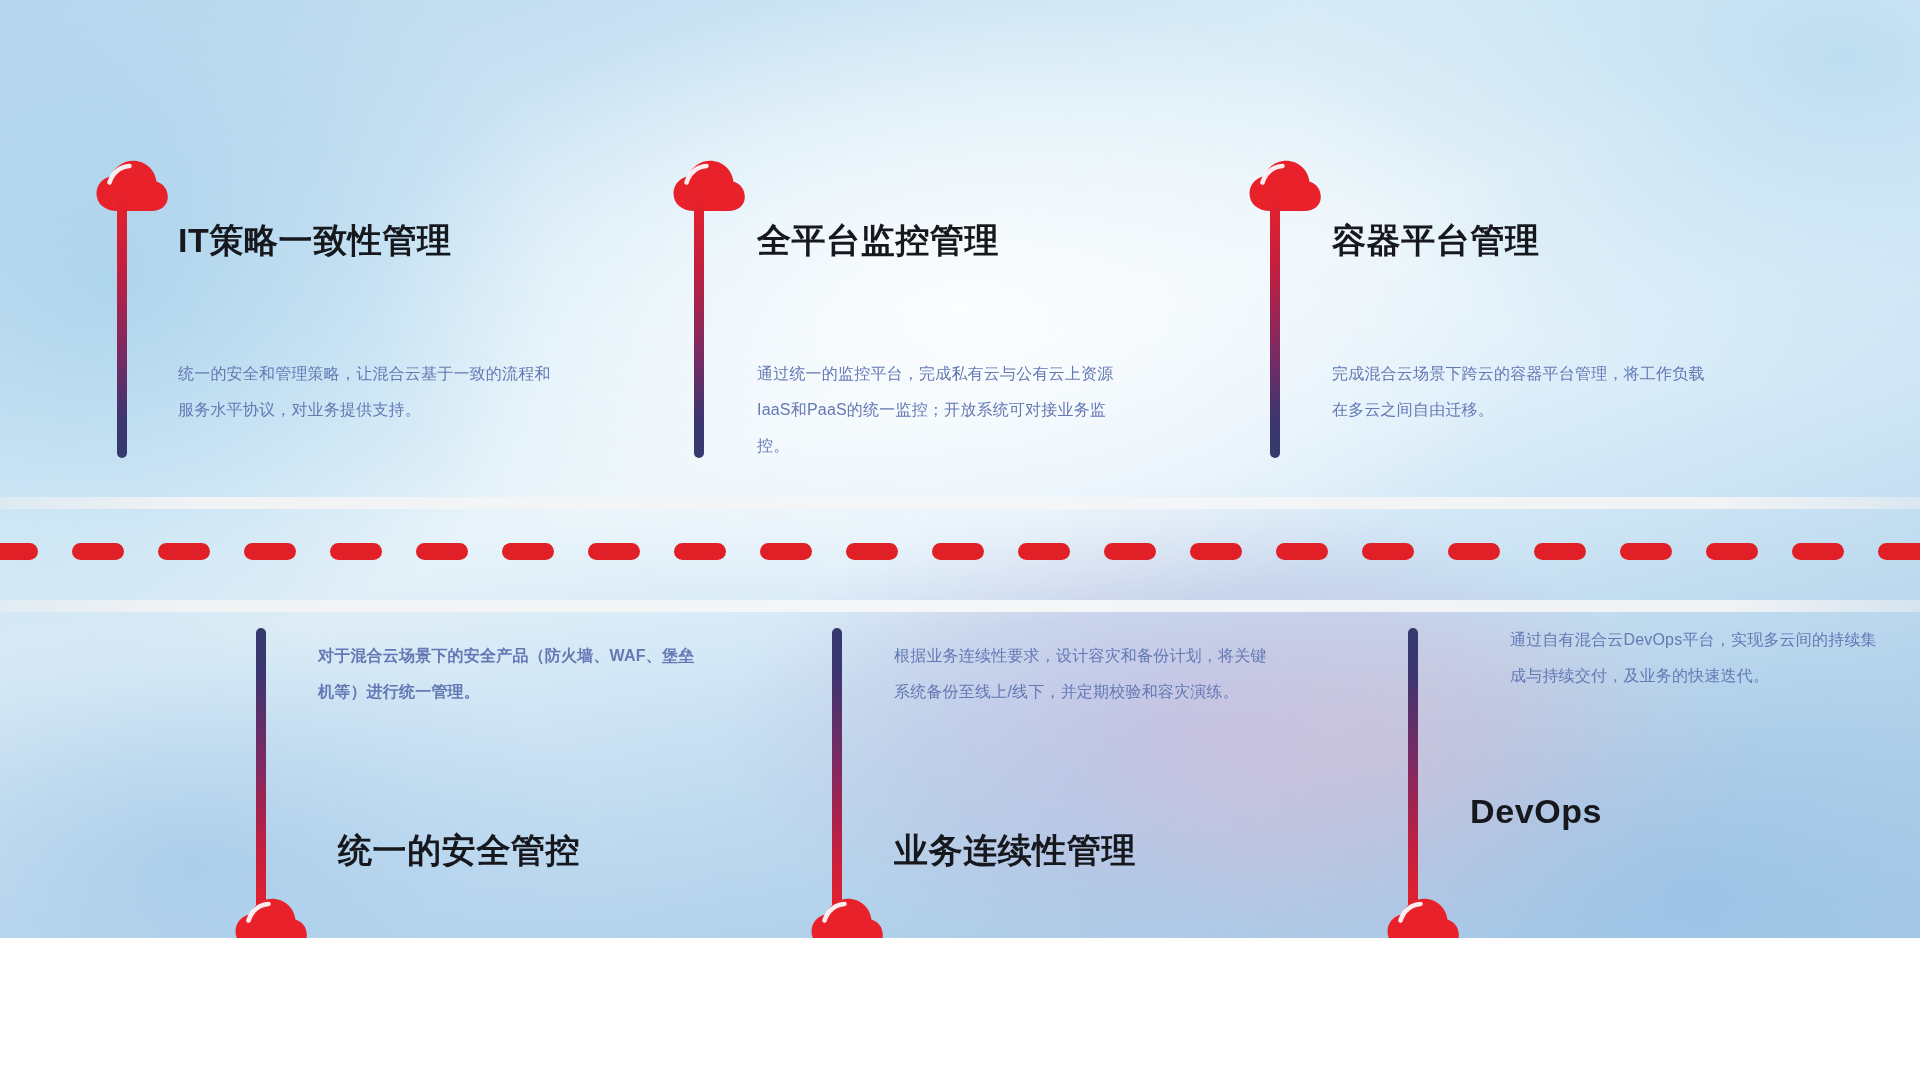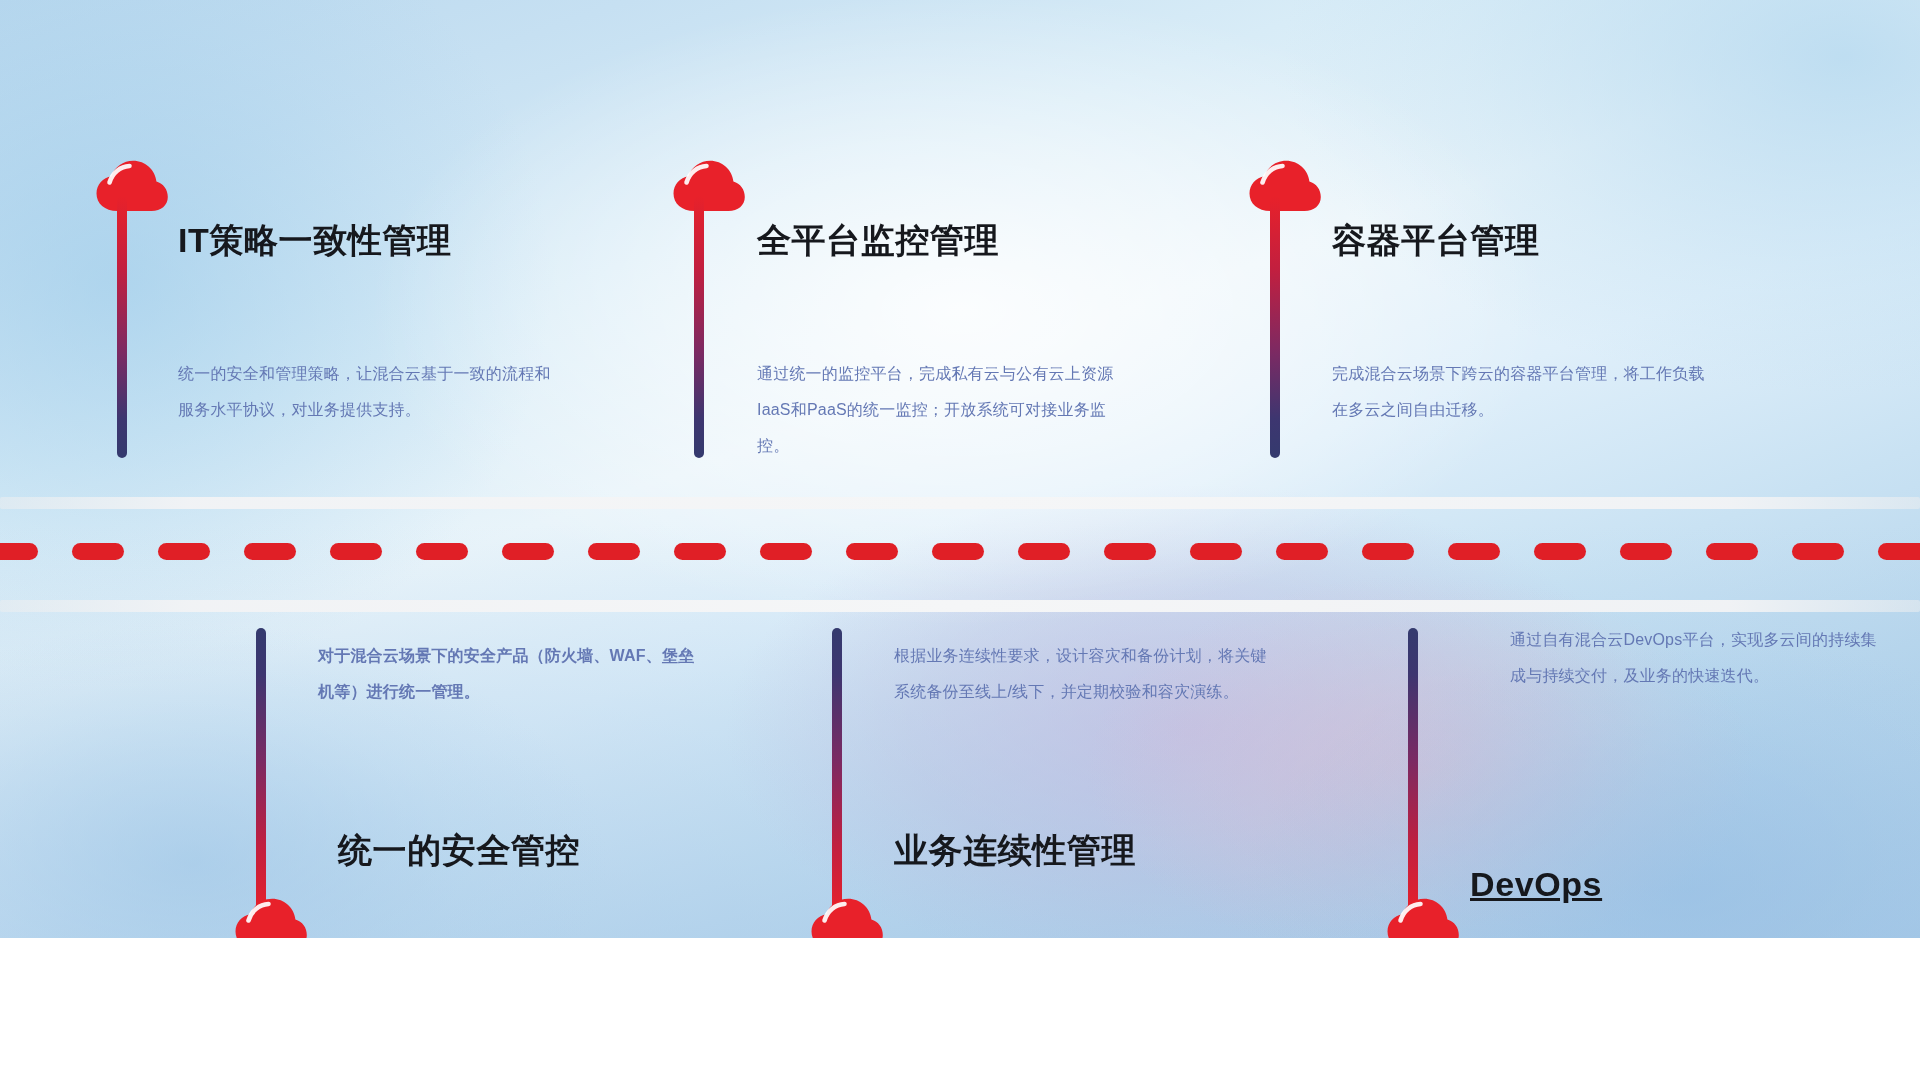--- a/index.html
+++ b/index.html
@@ -275,21 +275,21 @@
     <div class="cloud-icon" style="left:810px; top:898px;">
       <svg viewBox="0 0 74 52" xmlns="http://www.w3.org/2000/svg">
         <path d="M22.5 51 C9.5 51 1.5 43.5 1.5 33.5 C1.5 24.5 8 17.5 16.5 16.2 C19.5 6.8 28.3 0.8 38.2 0.8 C50.3 0.8 60.2 9.8 61.4 21.6 C68.3 23.6 72.8 29.6 72.8 37 C72.8 45.4 66 51 56.5 51 Z" fill="#e8212a"></path>
         <path d="M14.5 22.5 C17.5 12.5 25.5 6.5 34.5 6.0" stroke="#ffffff" stroke-width="4.6" stroke-linecap="round" fill="none" opacity="0.92"></path>
       </svg>
     </div>
   </div>
 
   <div class="item">
     <div class="item-desc" style="left:1470px; top:622px;margin-left:40px;">通过自有混合云DevOps平台，实现多云间的持续集成与持续交付，及业务的快速迭代。</div>
-    <div class="item-title" style="left:1470px; top:865px;text-decoration:underline;">DevOps</div>
+    <div class="item-title" style="left:1470px; top:792px;">DevOps</div>
     <div class="stem up" style="left:1408px; top:628px; height:288px;"></div>
     <div class="cloud-icon" style="left:1386px; top:898px;">
       <svg viewBox="0 0 74 52" xmlns="http://www.w3.org/2000/svg">
         <path d="M22.5 51 C9.5 51 1.5 43.5 1.5 33.5 C1.5 24.5 8 17.5 16.5 16.2 C19.5 6.8 28.3 0.8 38.2 0.8 C50.3 0.8 60.2 9.8 61.4 21.6 C68.3 23.6 72.8 29.6 72.8 37 C72.8 45.4 66 51 56.5 51 Z" fill="#e8212a"></path>
         <path d="M14.5 22.5 C17.5 12.5 25.5 6.5 34.5 6.0" stroke="#ffffff" stroke-width="4.6" stroke-linecap="round" fill="none" opacity="0.92"></path>
       </svg>
     </div>
   </div>
 
 </div>

